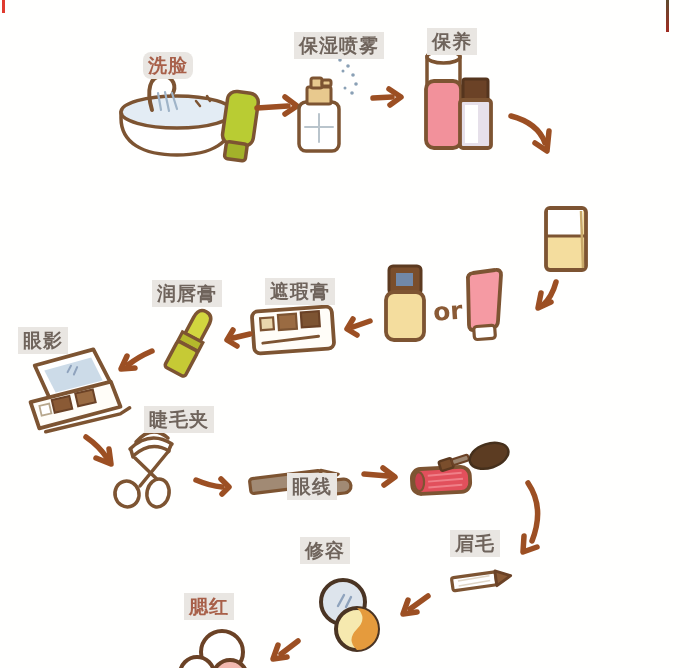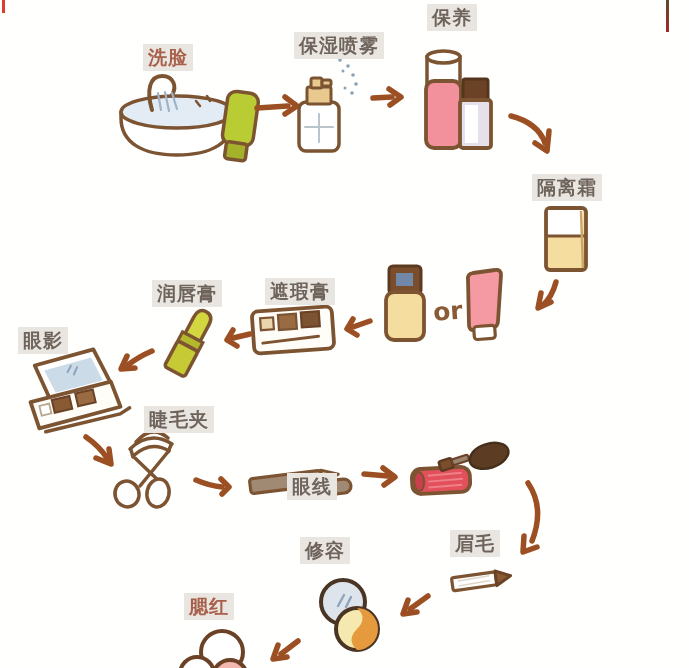--- a/index.html
+++ b/index.html
@@ -229,24 +229,23 @@
       <path d="M287,657 L273,659 L278,645"></path>
     </g>
 
     <g>
       <circle cx="222" cy="652" r="21" fill="#ffffff" stroke="#6b4226" stroke-width="4"></circle>
       <circle cx="197" cy="674" r="17" fill="#ffffff" stroke="#6b4226" stroke-width="4"></circle>
       <circle cx="230" cy="677" r="17" fill="#f3b9b0" stroke="#6b4226" stroke-width="4"></circle>
     </g>
   </svg>
 
-  <div class="label label-warm" style="left:143px; top:44px;">洗脸</div>
+  <div class="label label-warm" style="left:143px; top:52px;border-radius:8px;">洗脸</div>
   <div class="label" style="left:257px; top:32px;margin-left:37px;">保湿喷雾</div>
-  <div class="label" style="left:427px; top:4px;">保养</div>
-  <div class="label" style="left:532px; top:174px;">隔离霜</div>
+  <div class="label" style="left:427px; top:28px;">保养</div>
   <div class="label" style="left:265px; top:278px;">遮瑕膏</div>
   <div class="label" style="left:152px; top:280px;">润唇膏</div>
   <div class="label" style="left:18px; top:327px;">眼影</div>
   <div class="label" style="left:144px; top:406px;">睫毛夹</div>
   <div class="label" style="left:287px; top:433px;margin-top:40px;">眼线</div>
   <div class="label" style="left:450px; top:530px;">眉毛</div>
   <div class="label" style="left:300px; top:537px;">修容</div>
   <div class="label label-warm" style="left:184px; top:593px;text-align:center;">腮红</div>
 
   <div class="redmark-left"></div>

